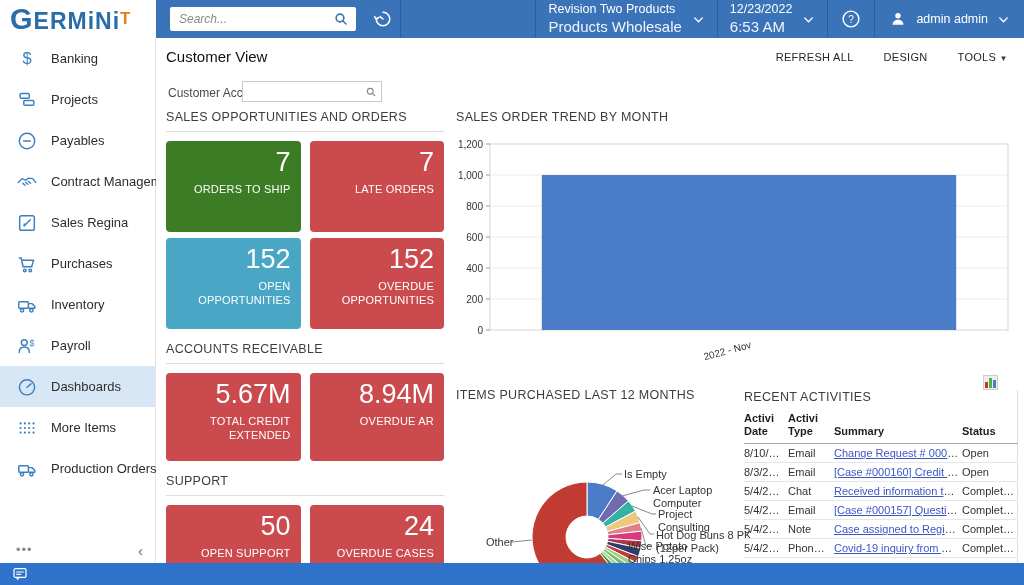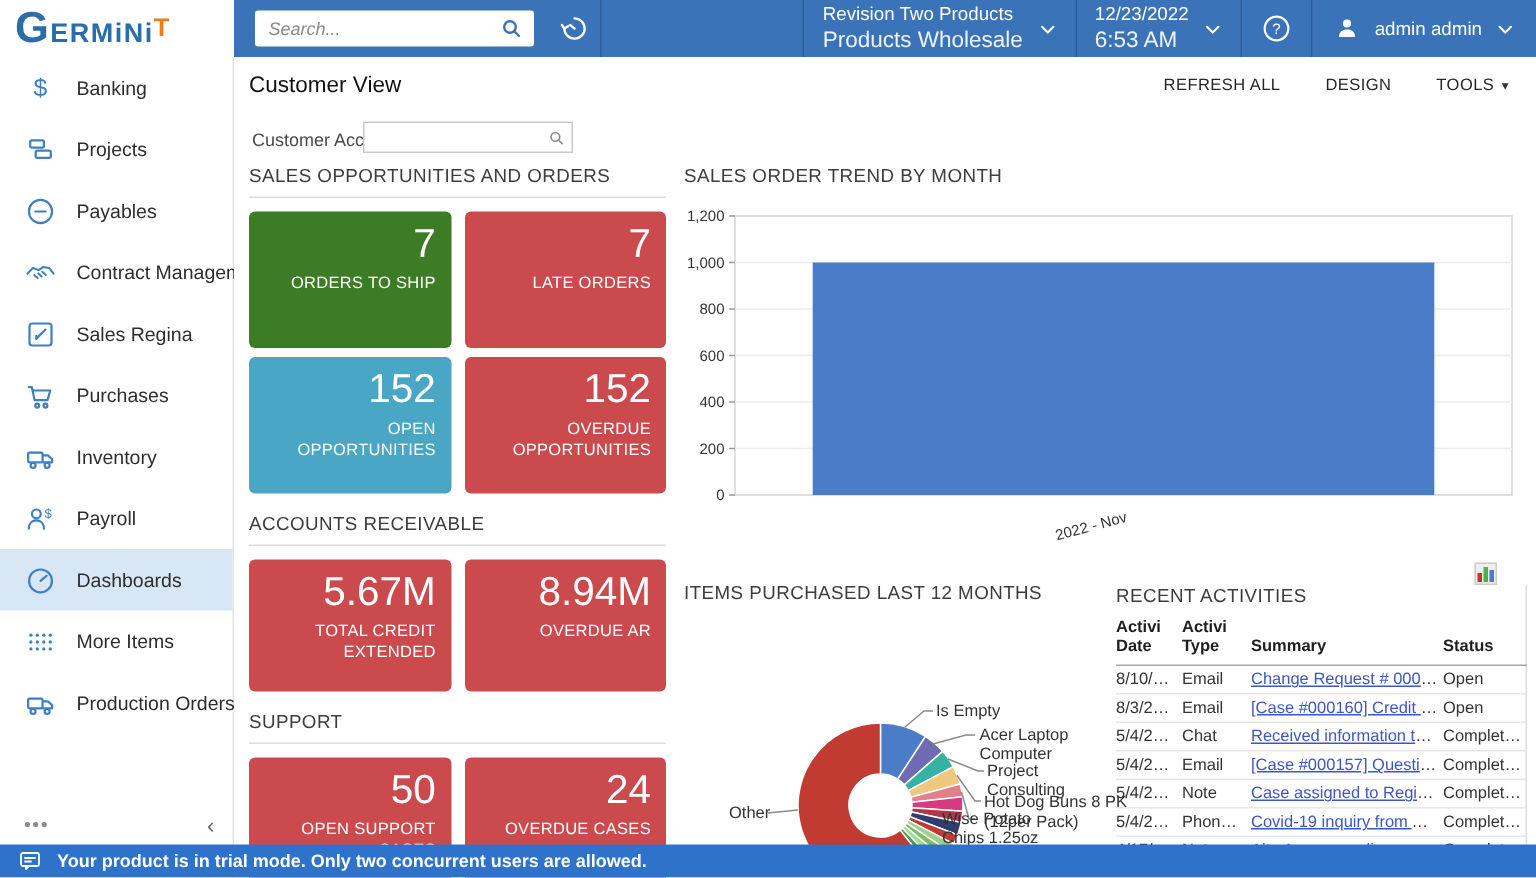--- a/index.html
+++ b/index.html
@@ -7,21 +7,21 @@
   body {
     width:1024px; height:585px; overflow:hidden; position:relative;
     font-family:"Liberation Sans", sans-serif; background:#fff; color:#222;
   }
   
   .topbar { position:absolute; top:0; left:0; width:1024px; height:38px;
     background:#3a73b8; display:flex; align-items:center; z-index:5; }
   .logo-box { width:156px; height:38px; background:#fff; display:flex;
     align-items:center; padding-left:10px; flex:none; }
   .logo-main { display:inline-block; color:#2b6da8; font-weight:bold;
-    font-size:18px; letter-spacing:1px; line-height:1; }
+    font-size:23px; letter-spacing:1px; line-height:1; }
   .logo-main::first-letter { font-size:29px; }
   .logo-accent { color:#ee7d18; font-weight:bold; font-size:17px; letter-spacing:1px; }
   .search-wrap { margin-left:14px; width:186px; height:24px; background:#fff;
     border-radius:2px; display:flex; align-items:center; padding:0 7px; }
   .search-wrap input { border:none; outline:none; flex:1; font-size:12px;
     font-family:inherit; min-width:0; }
   .search-wrap input::placeholder { color:#8a8a8a; font-style:italic; }
   .tb-iconbtn { width:34px; height:24px; display:flex; align-items:center;
     justify-content:center; margin-left:10px; cursor:pointer; }
   .tb-sep { width:1px; height:38px; background:rgba(0,0,0,.18); flex:none; }
@@ -505,15 +505,14 @@
 
 <div class="trial">
   <span class="trial-icon">
     <svg width="16" height="16" viewBox="0 0 24 24" fill="none" stroke="#fff" stroke-width="1.8" stroke-linecap="round" stroke-linejoin="round">
       <rect x="3" y="4" width="18" height="13" rx="2"></rect>
       <line x1="7" y1="9" x2="17" y2="9"></line>
         <line x1="7" y1="12.5" x2="13" y2="12.5"></line>
       <path d="M8,17 l0,3 l3,-3"></path>
     </svg>
   </span>
-  <span class="trial-msg">Your product is in trial mode. Only two concurrent users are allowed.</span>
   <span class="trial-activate">ACTIVATE</span>
 </div>
 
 </body></html>

